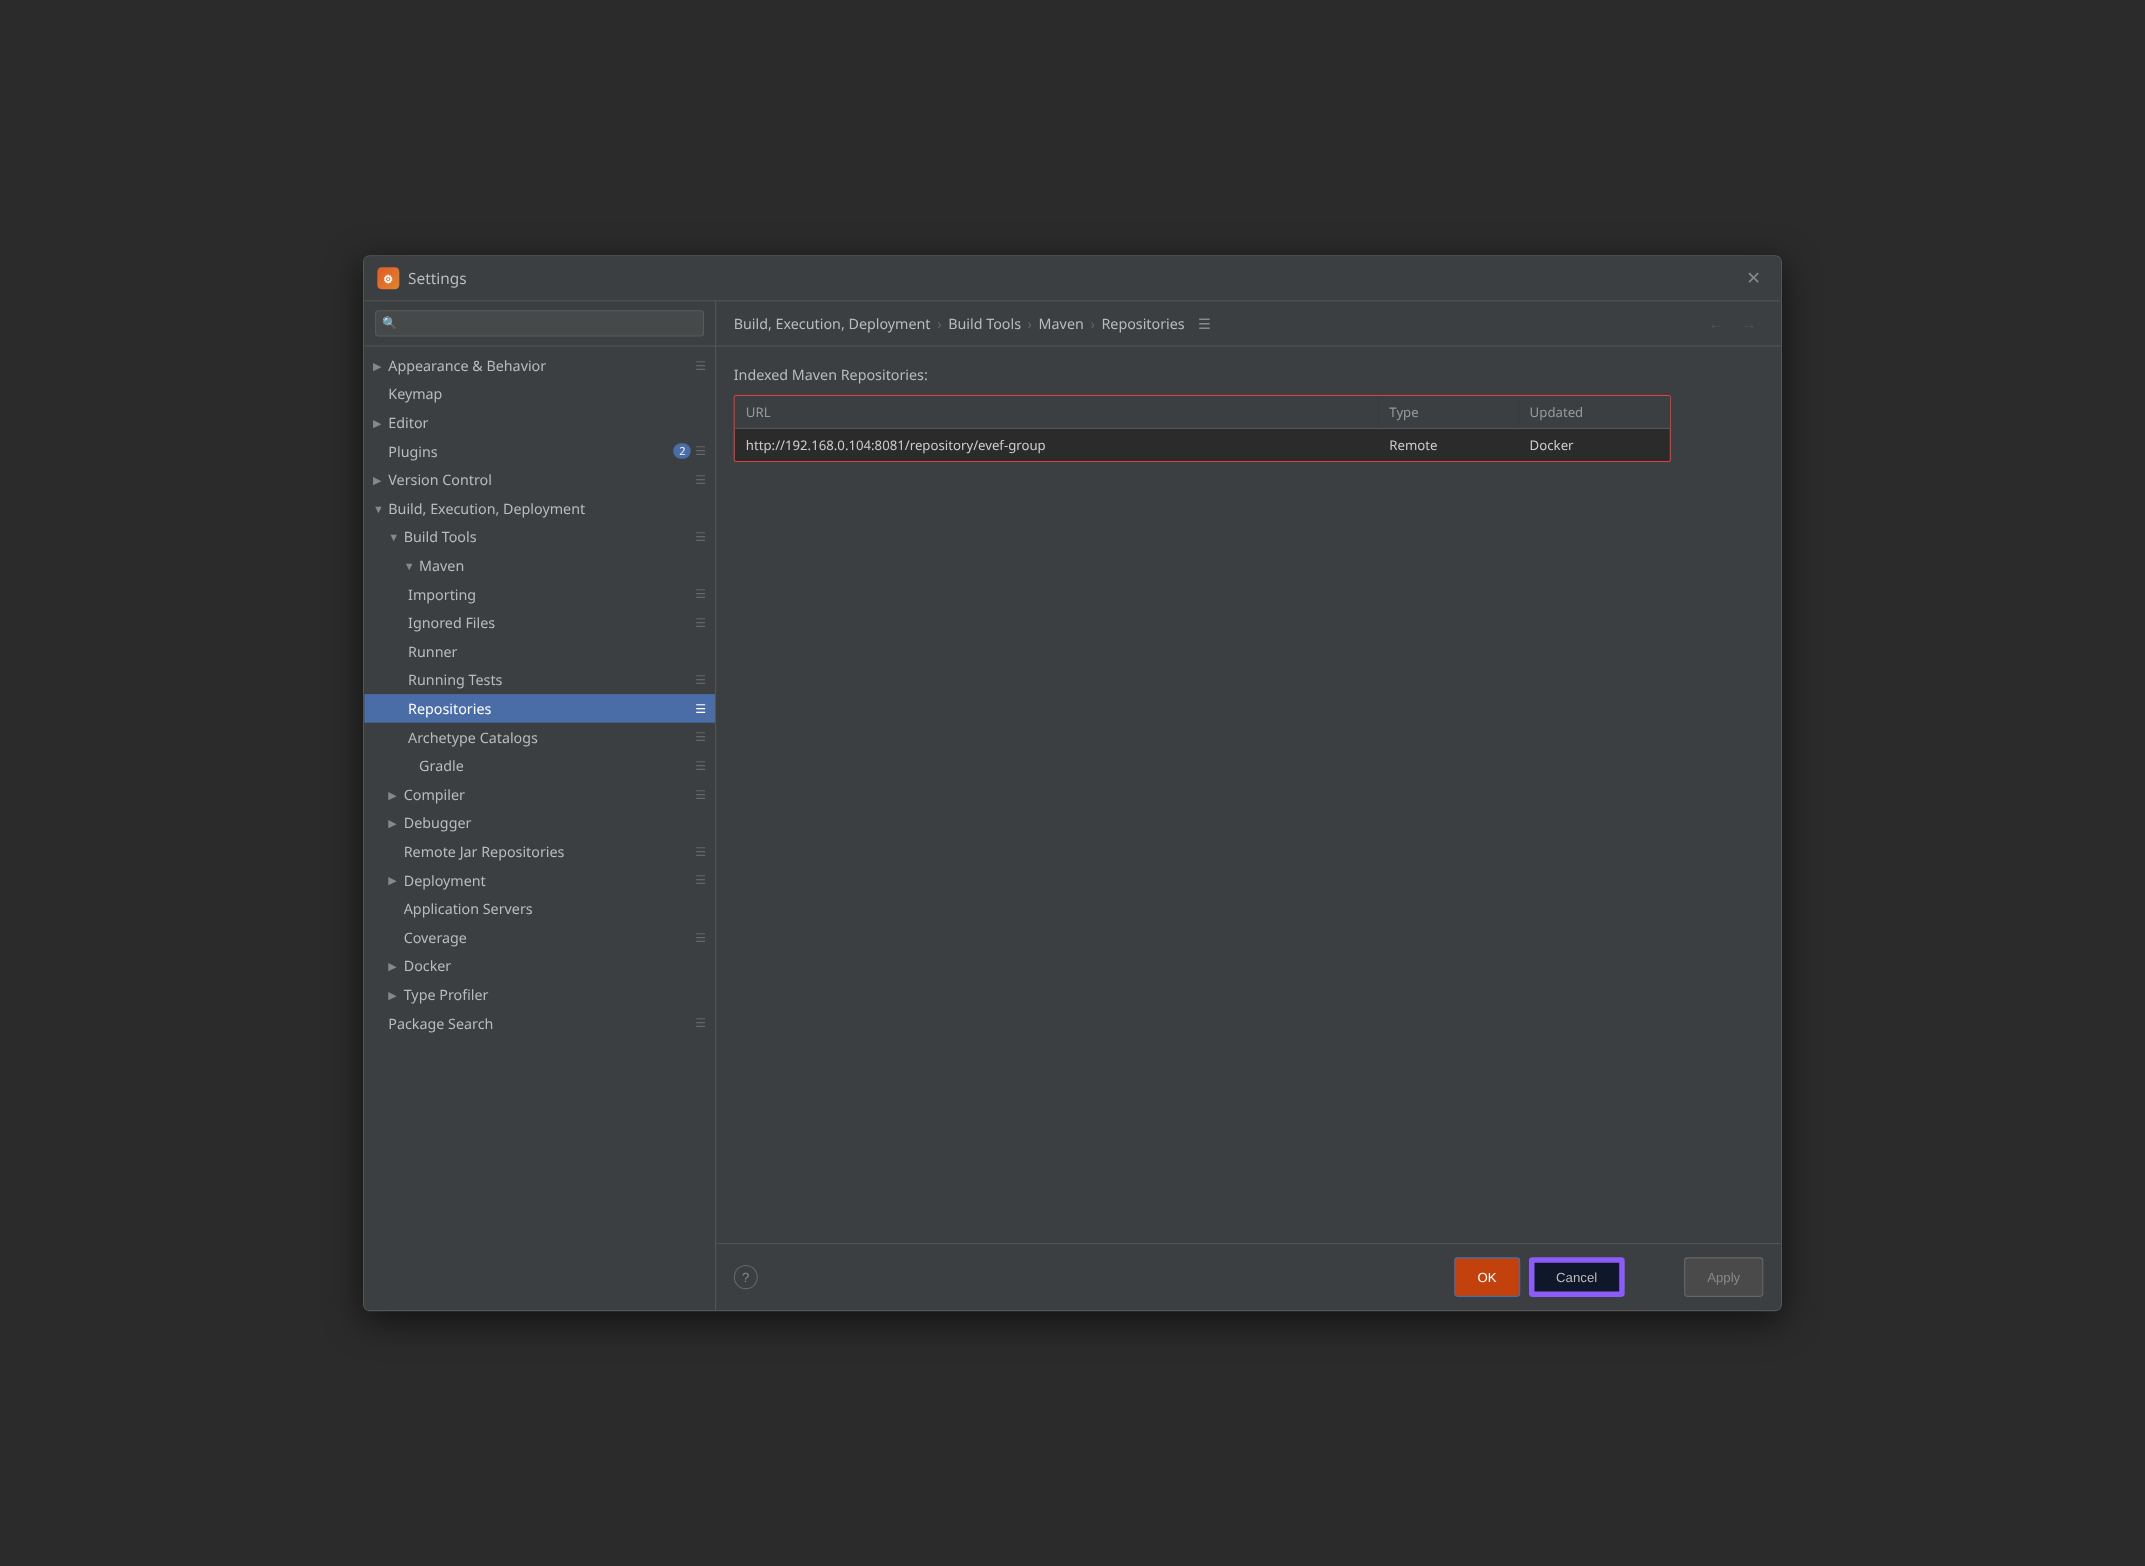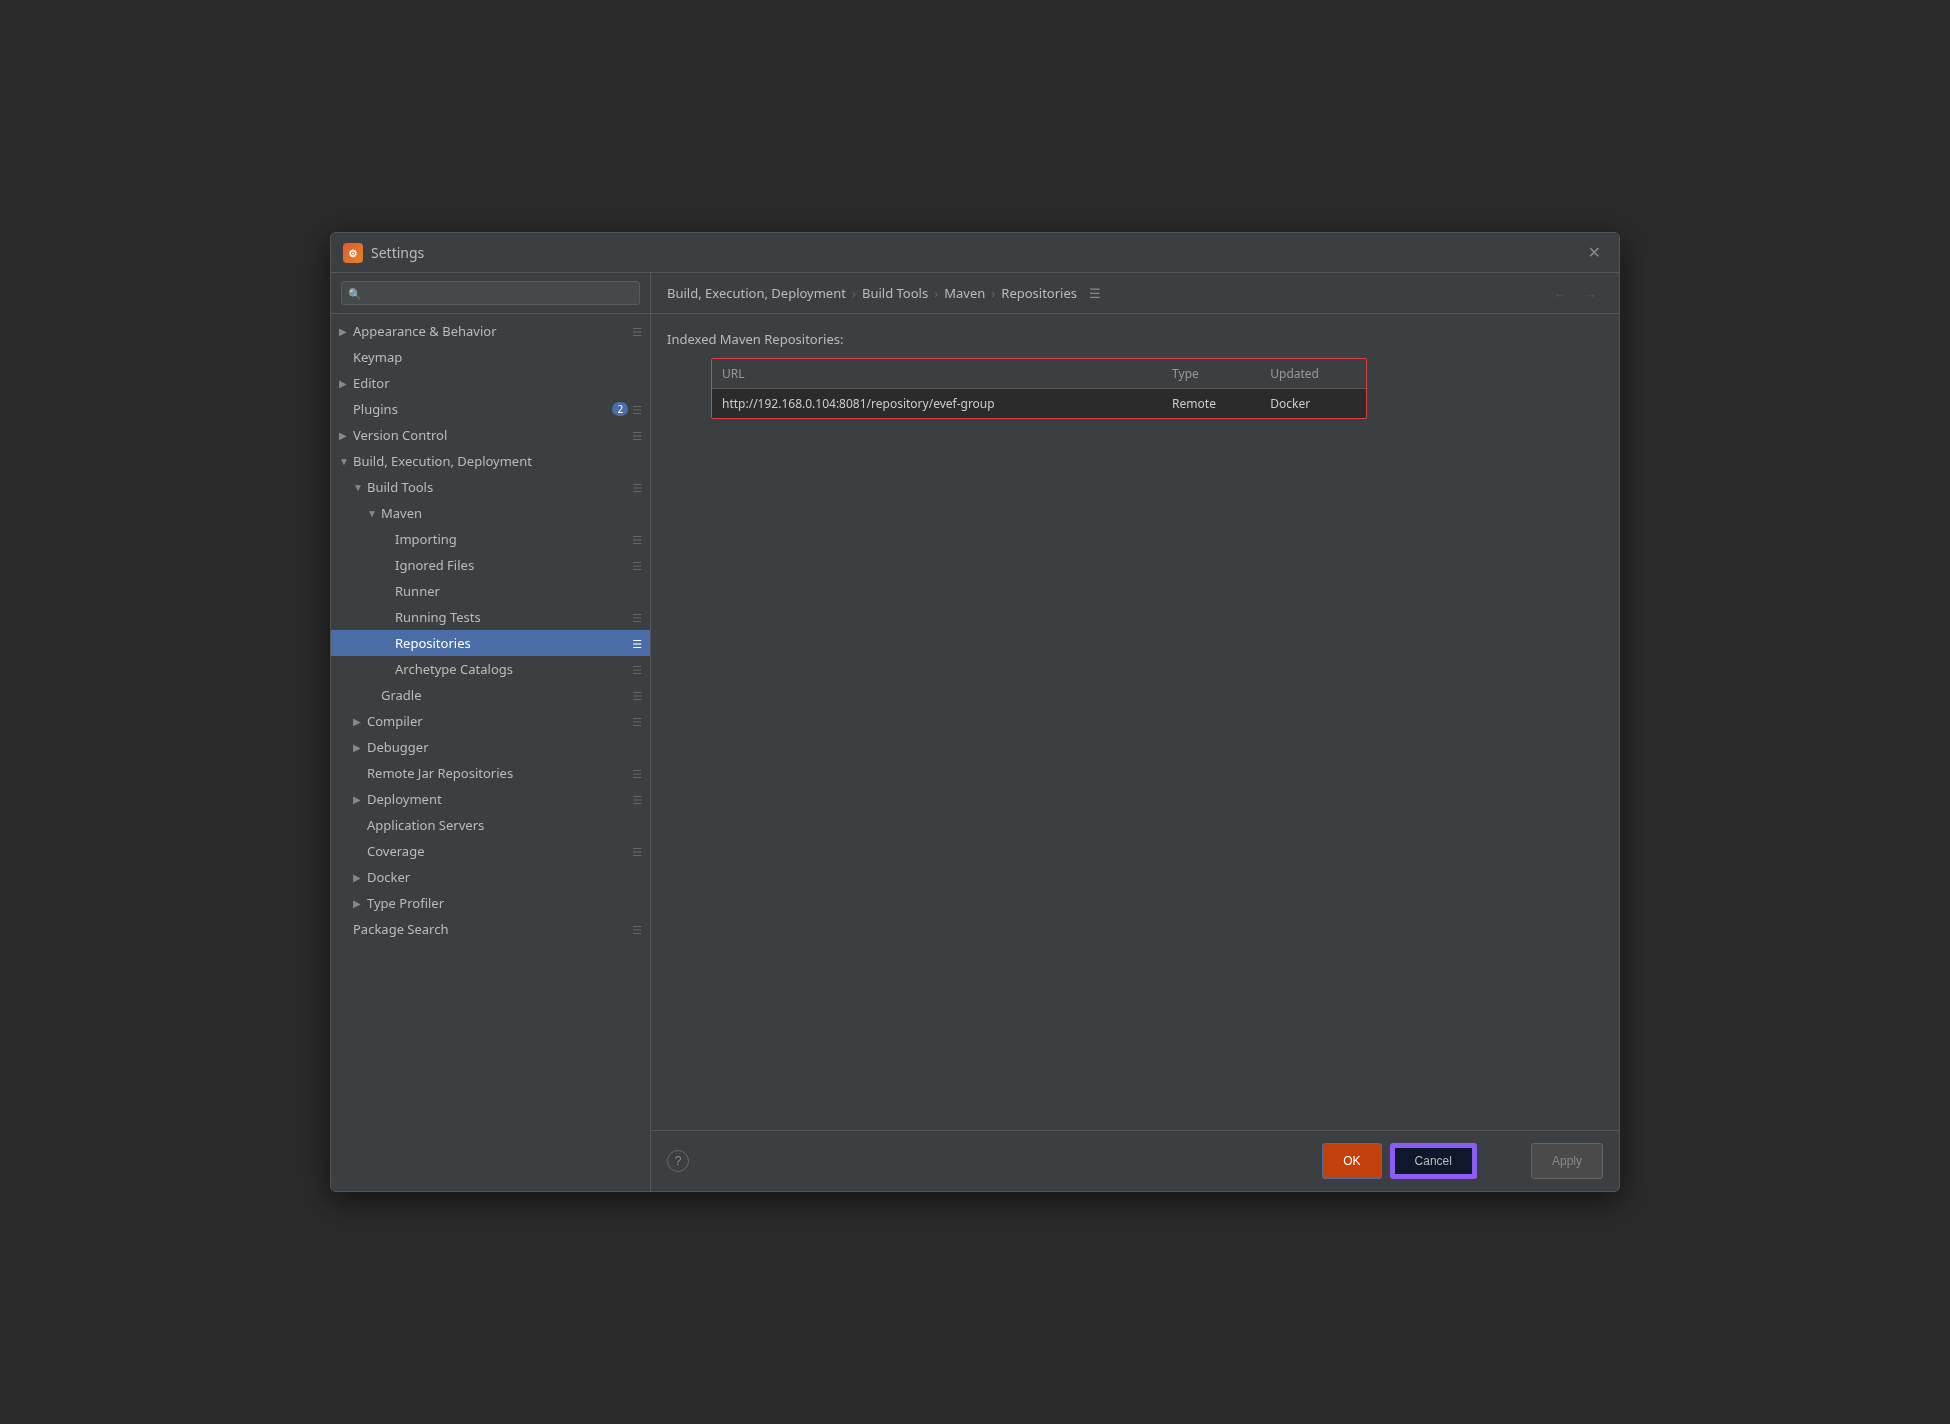--- a/index.html
+++ b/index.html
@@ -131,21 +131,21 @@
     }
     .sidebar-item .item-label { flex: 1; }
     .sidebar-item .item-icon-box {
       margin-left: 4px;
       color: #666;
       font-size: 11px;
       flex-shrink: 0;
     }
     .indent-1 { padding-left: 22px; }
     .indent-2 { padding-left: 36px; }
-    .indent-3 { padding-left: 50px; justify-content: flex-end; }
+    .indent-3 { padding-left: 26px; justify-content: flex-end; }
 
     
     .main-panel {
       flex: 1;
       display: flex;
       flex-direction: column;
       overflow: hidden;
     }
 
     
@@ -190,23 +190,22 @@
       font-size: 13px;
       margin-bottom: 10px;
     }
 
     
     .repo-table-wrap {
       border: 1.5px solid #e04040;
       border-radius: 2px;
       overflow: hidden;
       background: #2b2b2b;
-      width: 656px;
+      width: 852px;
       position: relative;
-      margin-left: 44px;
     }
     .repo-table {
       width: 100%;
       border-collapse: collapse;
     }
     .repo-table th {
       background: #3c3f41;
       color: #999;
       font-weight: normal;
       text-align: left;

